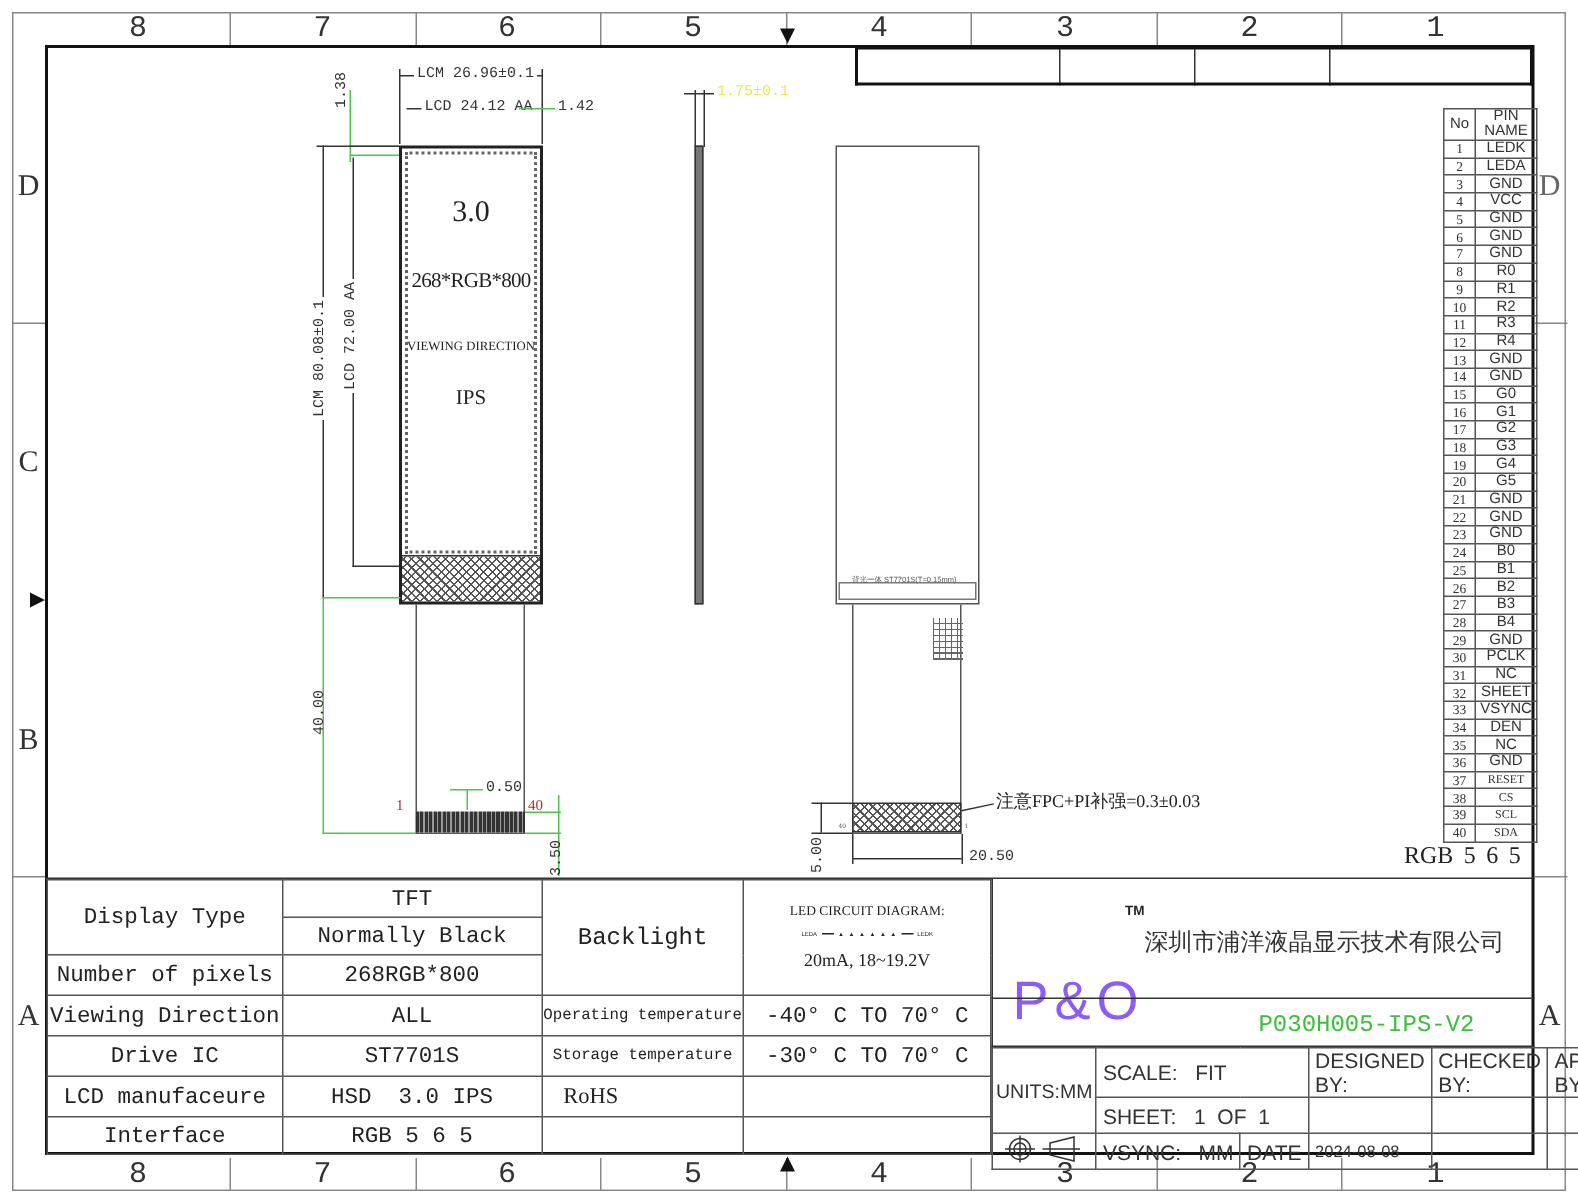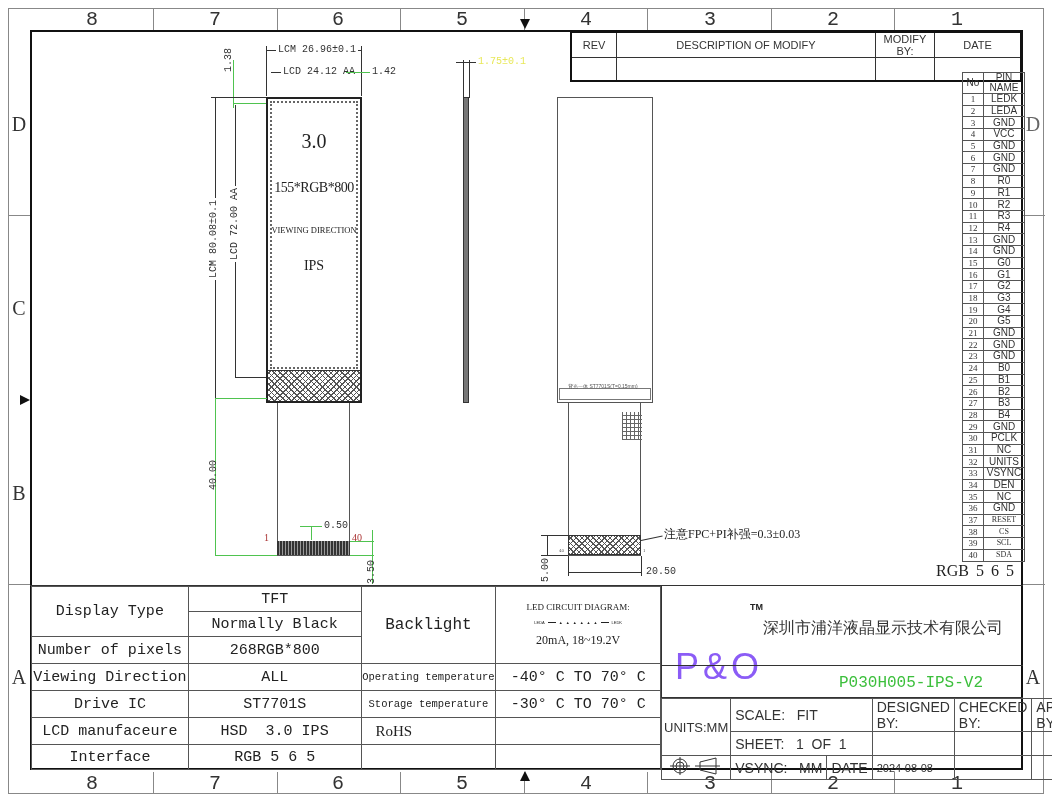--- a/index.html
+++ b/index.html
@@ -83,26 +83,20 @@
 </div>
 <div>
   <div class="abs zone-let" style="left:1023px;top:113px;color:#666;">D</div>
   <div class="abs zone-let" style="left:1023px;top:666px;">A</div>
   <div class="abs tick-h" style="left:1023px;top:215px;"></div>
   <div class="abs tick-h" style="left:1023px;top:584px;"></div>
 </div>
 
 <table class="abs rev" style="left:570px;top:31px;width:452px;border:2px solid #111;">
   <tbody>
-      <tr>
-    <td style="width:44px;">REV</td>
-    <td style="width:258px;">DESCRIPTION OF MODIFY</td>
-    <td style="width:58px;">MODIFY BY:</td>
-    <td>DATE</td>
-  </tr>
   <tr>
         <td></td>
         <td></td>
         <td></td>
         <td></td>
       </tr>
 </tbody>
   </table>
 
 <div>
@@ -126,21 +120,21 @@
   <div class="abs dim" style="left:208px;top:280px;transform:rotate(-90deg);transform-origin:left top;background:#fff;padding:0 2px;">LCM 80.08±0.1</div>
   <div class="abs" style="left:235px;top:105px;width:1px;height:273px;background:#333;"></div>
   <div class="abs" style="left:235px;top:377px;width:32px;height:1px;background:#333;"></div>
   <div class="abs dim" style="left:229px;top:262px;transform:rotate(-90deg);transform-origin:left top;background:#fff;padding:0 2px;">LCD 72.00 AA</div>
 
   <div class="abs" style="left:266px;top:97px;width:96px;height:306px;border:2px solid #222;box-sizing:border-box;background:#fff;">
     <div class="abs" style="left:2px;top:2px;right:2px;bottom:32px;border:2px dotted #666;"></div>
     <div class="abs hatch" style="left:0;right:0;bottom:0;height:30px;border-top:1px solid #333;"></div>
   </div>
   <div class="abs" style="left:266px;top:130px;width:96px;text-align:center;font-size:20px;font-family:'Liberation Serif',serif;">3.0</div>
-  <div class="abs" style="left:266px;top:180px;width:96px;text-align:center;font-size:14px;font-family:'Liberation Serif',serif;letter-spacing:-0.5px;">155*RGB*800</div>
+  <div class="abs" style="left:266px;top:180px;width:96px;text-align:center;font-size:14px;font-family:'Liberation Serif',serif;letter-spacing:-0.5px;">268*RGB*800</div>
   <div class="abs" style="left:266px;top:225px;width:96px;text-align:center;font-size:8.5px;font-family:'Liberation Serif',serif;">VIEWING DIRECTION</div>
   <div class="abs" style="left:266px;top:258px;width:96px;text-align:center;font-size:14px;font-family:'Liberation Serif',serif;">IPS</div>
 
   <div class="abs" style="left:277px;top:403px;width:73px;height:153px;border:1px solid #555;border-top:none;box-sizing:border-box;"></div>
   <div class="abs fpc-pins" style="left:277px;top:541px;width:73px;height:14px;"></div>
   <div class="abs" style="left:264px;top:532px;font-size:10px;color:#a33;font-family:'Liberation Serif',serif;">1</div>
   <div class="abs" style="left:352px;top:532px;font-size:10px;color:#a33;font-family:'Liberation Serif',serif;">40</div>
   <div class="abs gline" style="left:300px;top:526px;width:22px;height:1px;"></div>
   <div class="abs gline" style="left:311px;top:526px;width:1px;height:14px;"></div>
   <div class="abs dim green" style="left:324px;top:520px;">0.50</div>
@@ -308,21 +302,21 @@
   <tr>
         <td class="n">30</td>
         <td class="p">PCLK</td>
       </tr>
   <tr>
         <td class="n">31</td>
         <td class="p">NC</td>
       </tr>
   <tr>
         <td class="n">32</td>
-        <td class="p">UNITS</td>
+        <td class="p">SHEET</td>
       </tr>
   <tr>
         <td class="n">33</td>
         <td class="p">VSYNC</td>
       </tr>
   <tr>
         <td class="n">34</td>
         <td class="p">DEN</td>
       </tr>
   <tr>

